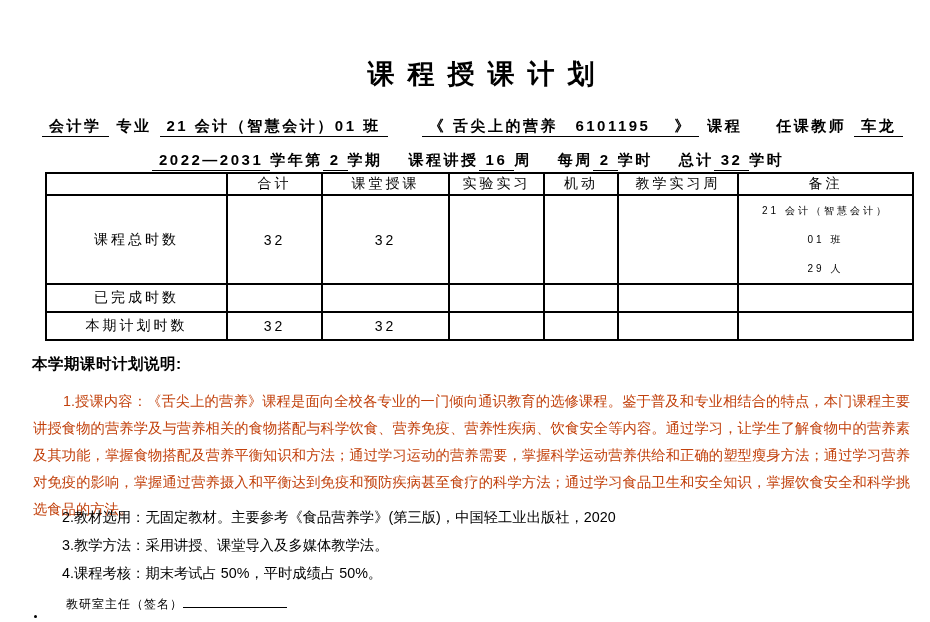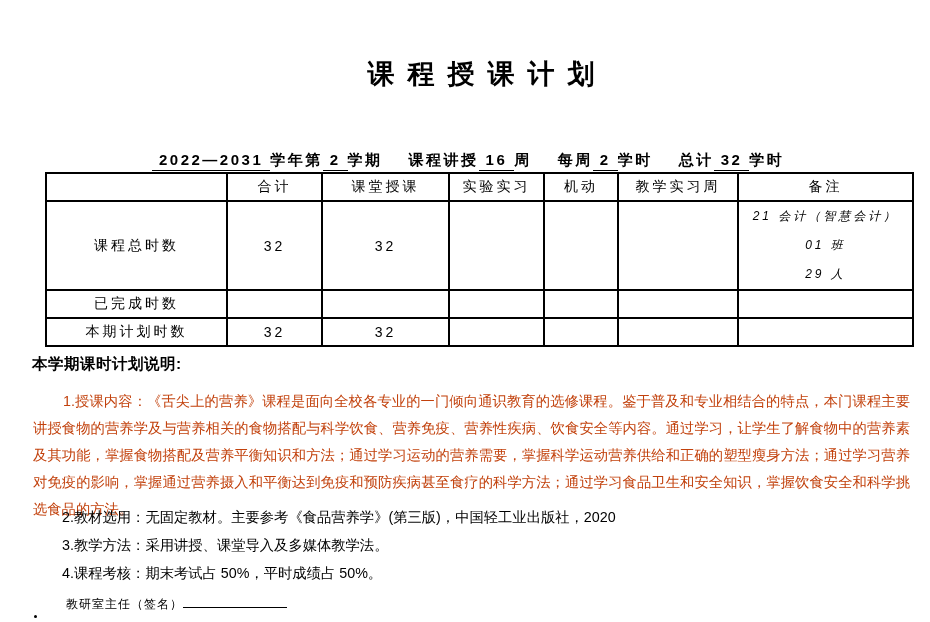--- a/index.html
+++ b/index.html
@@ -30,21 +30,21 @@
   table.plan{
     position:absolute;top:172px;left:45px;border-collapse:collapse;table-layout:fixed;
   }
   table.plan td{
     border:2px solid #000;text-align:center;vertical-align:middle;
     font-size:14px;letter-spacing:3px;padding:0;overflow:hidden;
   }
   td.rowlabel{text-align:left;padding-left:9px;letter-spacing:4px;}
   td.num{letter-spacing:2px;}
   td.remark-cell{vertical-align:top;letter-spacing:1px;padding-top:4px;}
-  .remark-line{line-height:29px;font-size:12px;font-style:italic;}
+  .remark-line{line-height:29px;font-size:10px;}
 
   .notes-heading{position:absolute;top:354px;left:32px;font-size:15.5px;font-weight:bold;letter-spacing:0.5px;}
   .para{
     position:absolute;left:33px;width:877px;font-size:14.3px;line-height:27px;
     text-align:justify;color:#c2410c;
   }
   .para1{top:374px;text-indent:2.1em;}
   .item{position:absolute;left:62px;width:848px;font-size:14.3px;line-height:27px;}
   .item2{top:490px;}
   .item3{top:518px;}
@@ -58,37 +58,40 @@
   .blank-review{width:112px;}
   .stray-mark{position:absolute;left:34px;top:615px;width:3px;height:3px;background:#000;border-radius:50%;}
 </style>
 </head>
 <body>
 
 <div class="page">
 
   <div class="main-title">课程授课计划</div>
 
+  <div class="info-line info1">
+    <span class="u">会计学</span><span class="gap-s"></span><span>专业</span><span class="gap-s"></span><span class="u">21 会计（智慧会计）01 班</span><span class="gap-l"></span><span class="u">《 舌尖上的营养　6101195　 》</span><span class="gap-s"></span><span>课程</span><span class="gap-l"></span><span>任课教师</span><span class="gap-s"></span><span class="u">车龙</span>
+  </div>
 
   <div class="info-line info2">
     <span class="u">2022—2031</span><span>学年第</span><span class="u">2</span><span>学期</span><span class="gap-m"></span><span>课程讲授</span><span class="u">16</span><span>周</span><span class="gap-m"></span><span>每周</span><span class="u">2</span><span>学时</span><span class="gap-m"></span><span>总计</span><span class="u">32</span><span>学时</span>
   </div>
 
   <table class="plan">
     <colgroup>
       <col style="width:181px">
         <col style="width:95px">
         <col style="width:127px">
       <col style="width:95px">
         <col style="width:74px">
         <col style="width:120px">
         <col style="width:175px">
     </colgroup>
     <tbody>
-        <tr style="height:28px">
+        <tr style="height:22px">
       <td></td>
       <td>合计</td>
       <td>课堂授课</td>
       <td>实验实习</td>
       <td>机动</td>
       <td>教学实习周</td>
       <td>备注</td>
     </tr>
     <tr style="height:86px">
       <td class="rowlabel">课程总时数</td>

